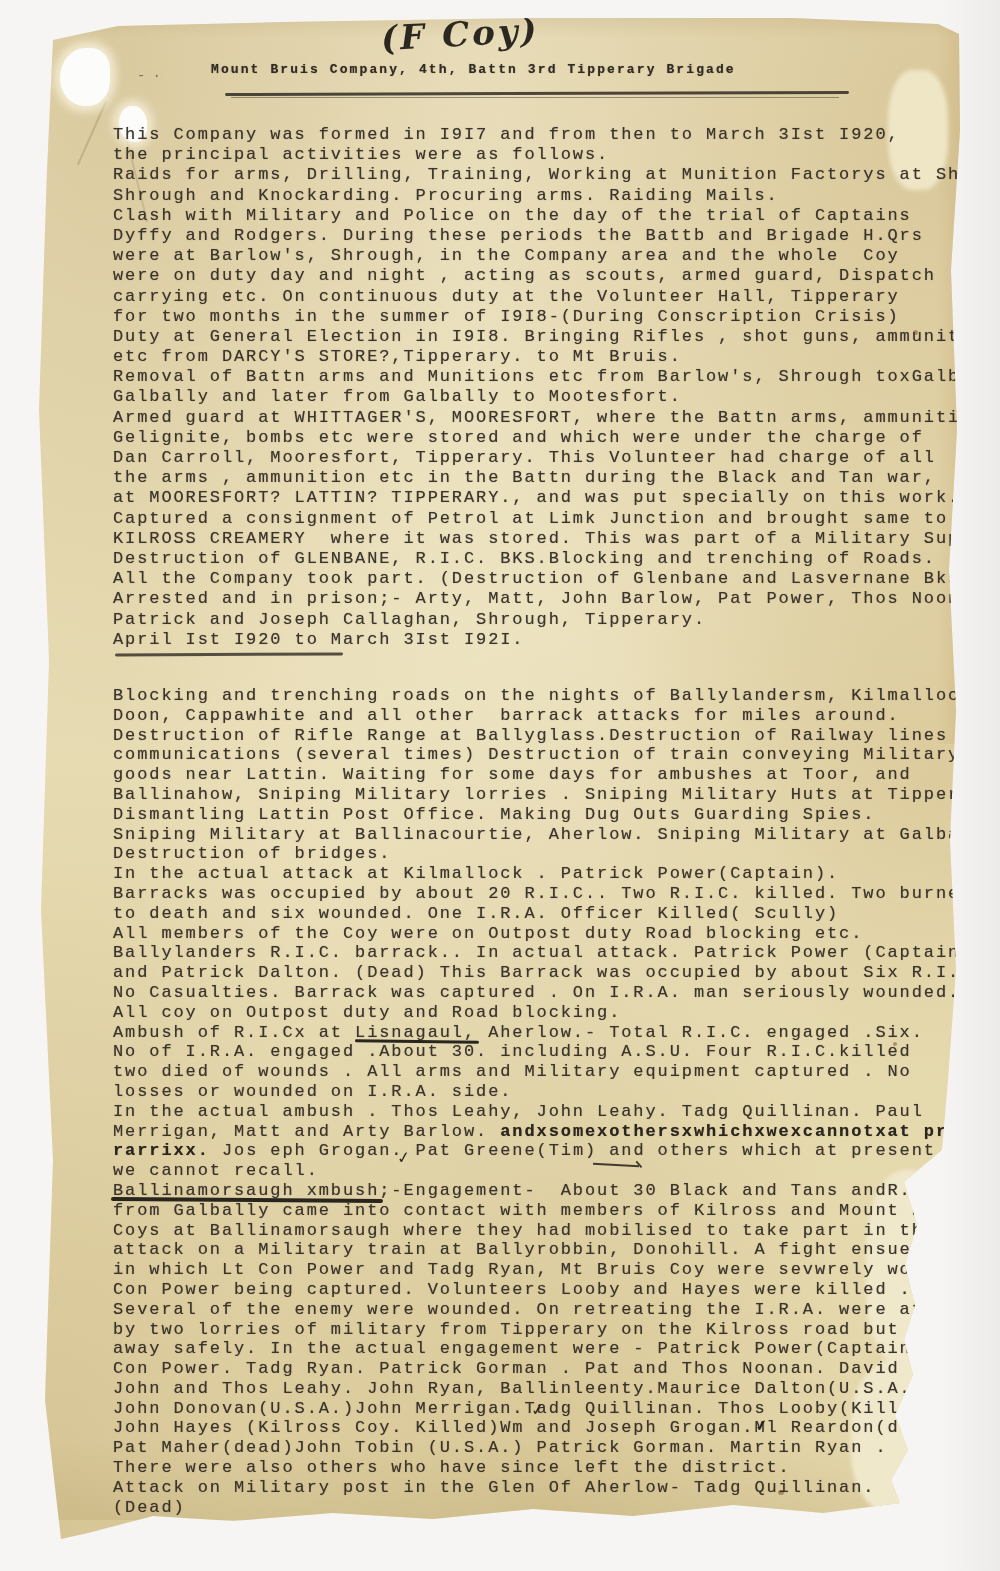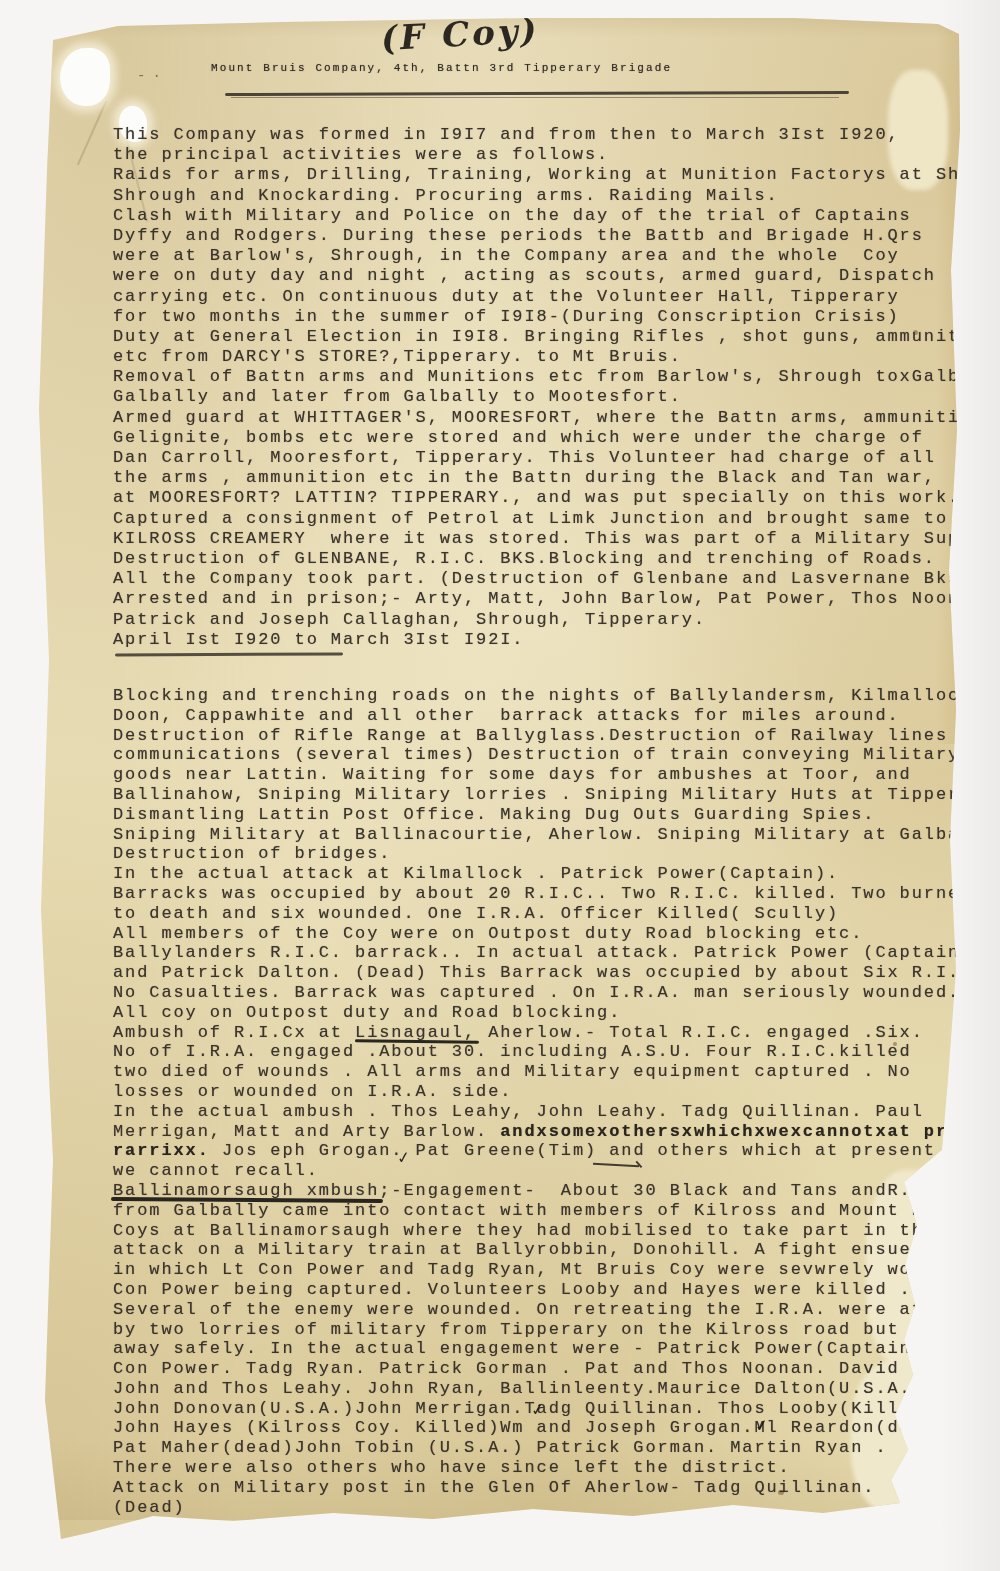--- a/index.html
+++ b/index.html
@@ -26,21 +26,21 @@
       28px 1529px,12px 1390px,20px 1150px,8px 900px,16px 650px,6px 400px,14px 160px);
   }
   .typed{position:absolute;left:80px;color:rgba(52,46,38,.92);
     font-size:17px;letter-spacing:1.9px;white-space:pre;
     text-shadow:0 0 0.9px rgba(52,46,38,.55);}
   .s1{top:115px;}
   .s2{top:676px;}
   .s1 .tl{height:20.2px;line-height:20.2px;}
   .s2 .tl{height:19.8px;line-height:19.8px;}
   .xstruck{font-weight:bold;color:rgba(38,33,26,.96);}
-  .title{position:absolute;left:178px;top:52px;font-size:11px;font-weight:normal;
+  .title{position:absolute;left:178px;top:52px;font-size:13px;font-weight:bold;
     letter-spacing:2.1px;color:rgba(45,40,33,.95);white-space:pre;
     text-shadow:0 0 1px rgba(45,40,33,.6);}
   .title-rule{position:absolute;left:192px;top:82px;width:624px;height:3px;
     background:rgba(48,43,36,.85);transform:rotate(-0.2deg);border-radius:2px;}
   .title-rule2{position:absolute;left:198px;top:87px;width:608px;height:1px;
     background:rgba(48,43,36,.45);}
   .divider{position:absolute;left:82px;top:643px;width:228px;height:3px;
     background:rgba(48,43,36,.8);border-radius:2px;transform:rotate(-0.3deg);}
   .handwriting{position:absolute;left:348px;top:4px;font-family:"DejaVu Serif",serif;
     font-style:italic;font-size:34px;font-weight:bold;color:rgba(28,25,21,.92);

